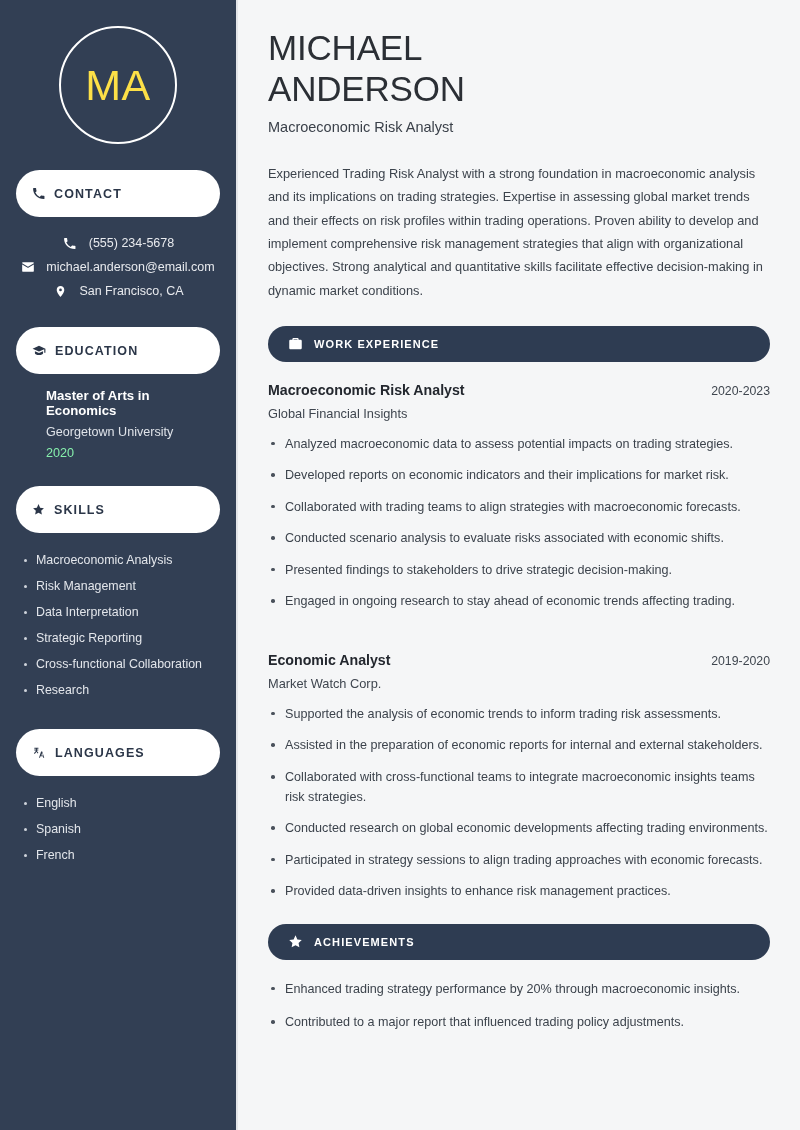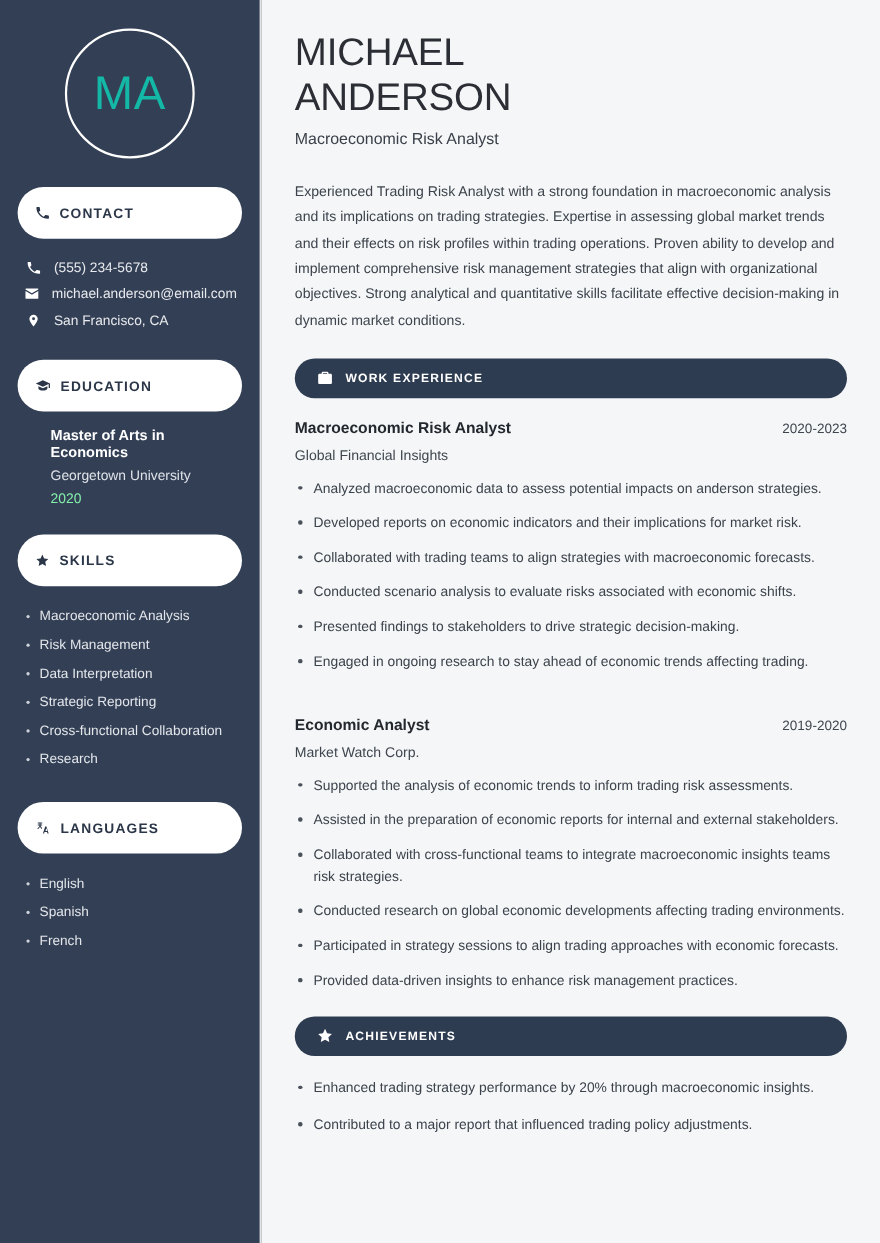--- a/index.html
+++ b/index.html
@@ -39,21 +39,21 @@
   .monogram {
     width: 118px;
     height: 118px;
     border-radius: 50%;
     border: 2px solid #ffffff;
     display: flex;
     align-items: center;
     justify-content: center;
   }
   .monogram span {
-    color: #14b8a6;
+    color: #fde047;
     font-size: 43px;
     font-weight: 400;
     letter-spacing: 0.5px;
     line-height: 1;
   }
 
   
   .pill-light {
     background: #ffffff;
     border-radius: 999px;
@@ -73,20 +73,21 @@
   .pill-light .ico { color: #2b3648; display: flex; align-items: center; }
 
   .contact-list { margin-bottom: 24px; }
   .contact-row {
     display: flex;
     align-items: center;
     gap: 11px;
     padding: 5px 6px;
     color: #e8eaee;
     font-size: 12.5px;
+    justify-content: center;
   }
   .contact-row .ico { color: #ffffff; display: flex; align-items: center; width: 16px; justify-content: center;}
 
   .edu-block { padding: 0 6px; margin-bottom: 26px; margin-left: 24px; }
   .edu-degree {
     color: #ffffff;
     font-size: 13.2px;
     font-weight: 700;
     margin-bottom: 7px;
   }
@@ -325,21 +326,21 @@
       <span class="pill-label">WORK EXPERIENCE</span>
     </div>
 
     <div class="job">
       <div class="job-head">
         <span class="job-role">Macroeconomic Risk Analyst</span>
         <span class="job-dates">2020-2023</span>
       </div>
       <div class="job-company">Global Financial Insights</div>
       <ul class="bullets">
-        <li>Analyzed macroeconomic data to assess potential impacts on anderson strategies.</li>
+        <li>Analyzed macroeconomic data to assess potential impacts on trading strategies.</li>
         <li>Developed reports on economic indicators and their implications for market risk.</li>
         <li>Collaborated with trading teams to align strategies with macroeconomic forecasts.</li>
         <li>Conducted scenario analysis to evaluate risks associated with economic shifts.</li>
         <li>Presented findings to stakeholders to drive strategic decision-making.</li>
         <li>Engaged in ongoing research to stay ahead of economic trends affecting trading.</li>
       </ul>
     </div>
 
     <div class="job-gap"></div>
 

